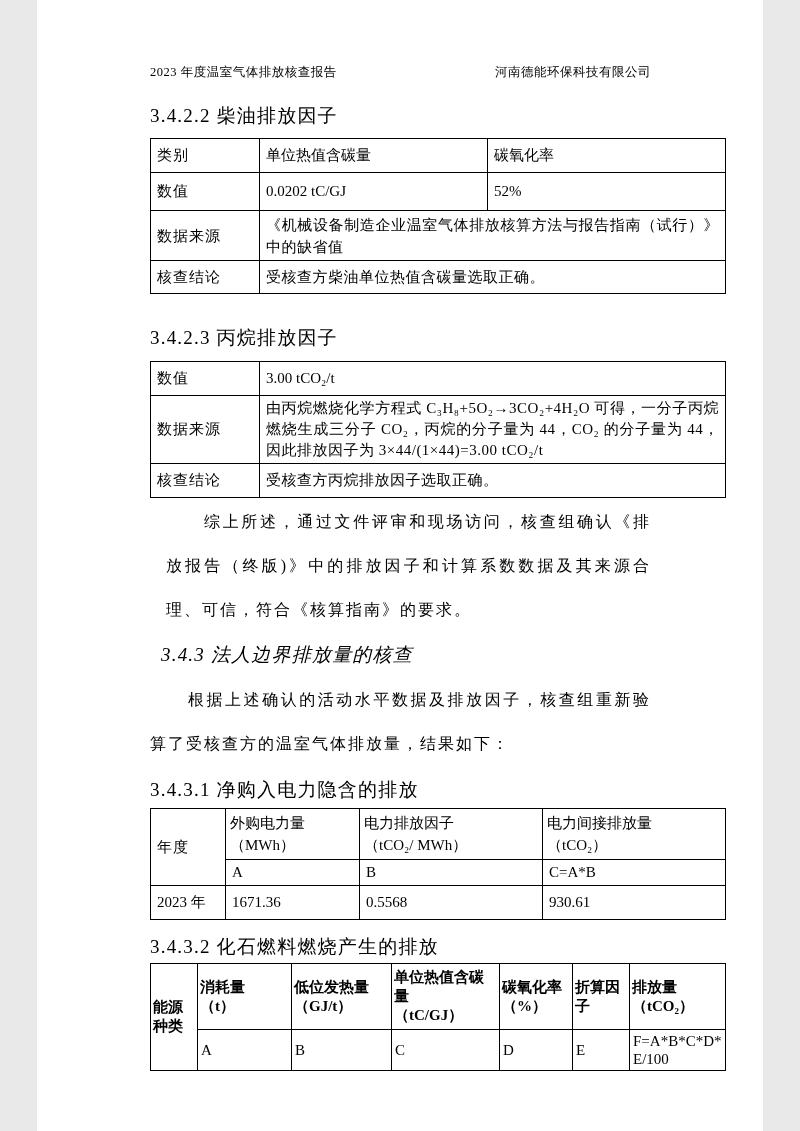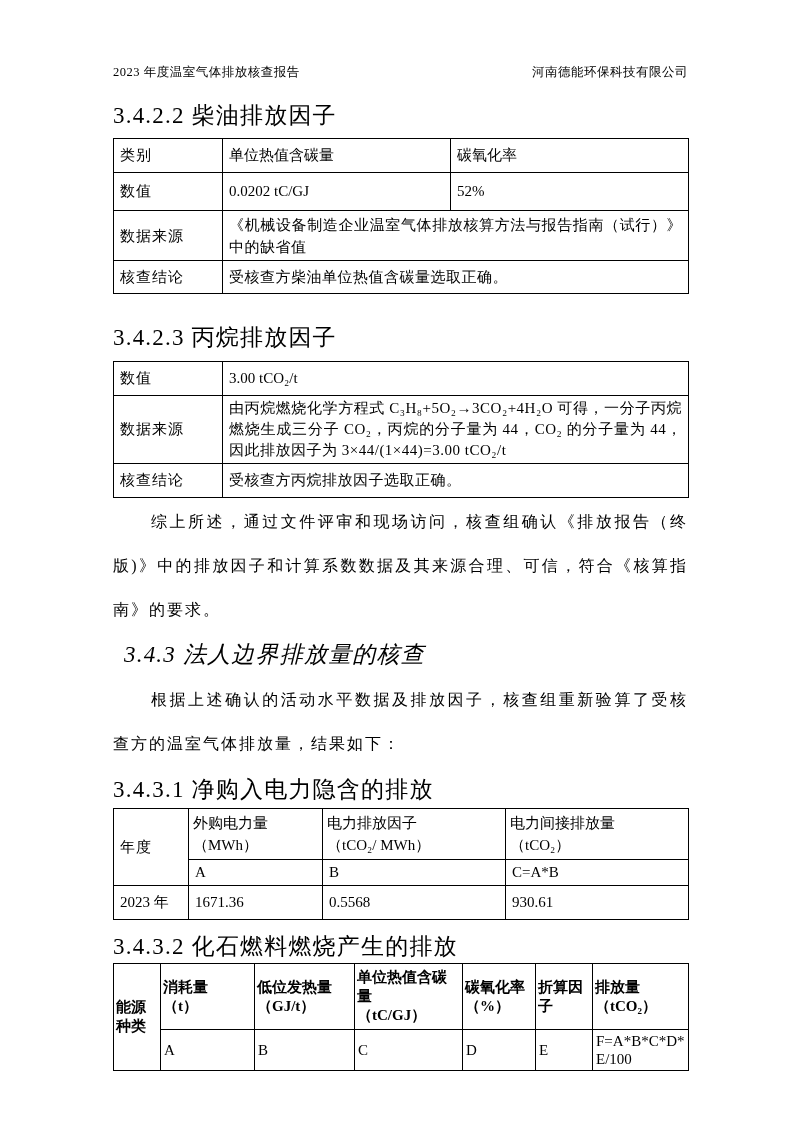--- a/index.html
+++ b/index.html
@@ -1,39 +1,39 @@
 <!DOCTYPE html>
 <html><head>
 <meta charset="utf-8">
 <style>
   * { margin:0; padding:0; box-sizing:border-box; }
   html,body { background:#e9e9e9; }
   .page {
-    width:800px; height:1131px; background:#ffffff; color:#000;
+    width:726px; height:1131px; background:#ffffff; color:#000;
     margin:0 auto; position:relative; overflow:hidden;
     padding:64px 112px 0 113px;
     font-family:"Liberation Serif","DejaVu Serif",serif;
   }
   .hdr {
     display:flex; justify-content:space-between; align-items:flex-start;
     font-size:12.5px; line-height:16px; letter-spacing:0.5px;
   }
   h3.sec {
-    font-size:23px; font-weight:normal; line-height:24px; letter-spacing:1.2px;
+    font-size:19px; font-weight:normal; line-height:24px; letter-spacing:1.2px;
   }
   .h-3422 { margin:24px 0 10px; }
   .h-3423 { margin:32px 0 11px; }
   .h-343  { margin:11px;font-style:italic; }
   .h-3431 { margin:12px 0 6px; }
   .h-3432 { margin:15px 0 4px; }
   p.para {
     font-size:16px; line-height:44px; letter-spacing:2px;
     text-align:justify; text-indent:38px;
   }
-  .p-summary { margin-top:2px; }
+  .p-summary { margin-top:2px;margin-left:16px; }
   .p-recalc  { margin-top:10px; }
   table.doc {
     width:575px; border-collapse:collapse; table-layout:fixed;
     font-size:15px;
   }
   table.doc td {
     border:1px solid #000; vertical-align:middle;
     padding:2px 6px; line-height:21px;
   }
   td.lbl { letter-spacing:1px; }

